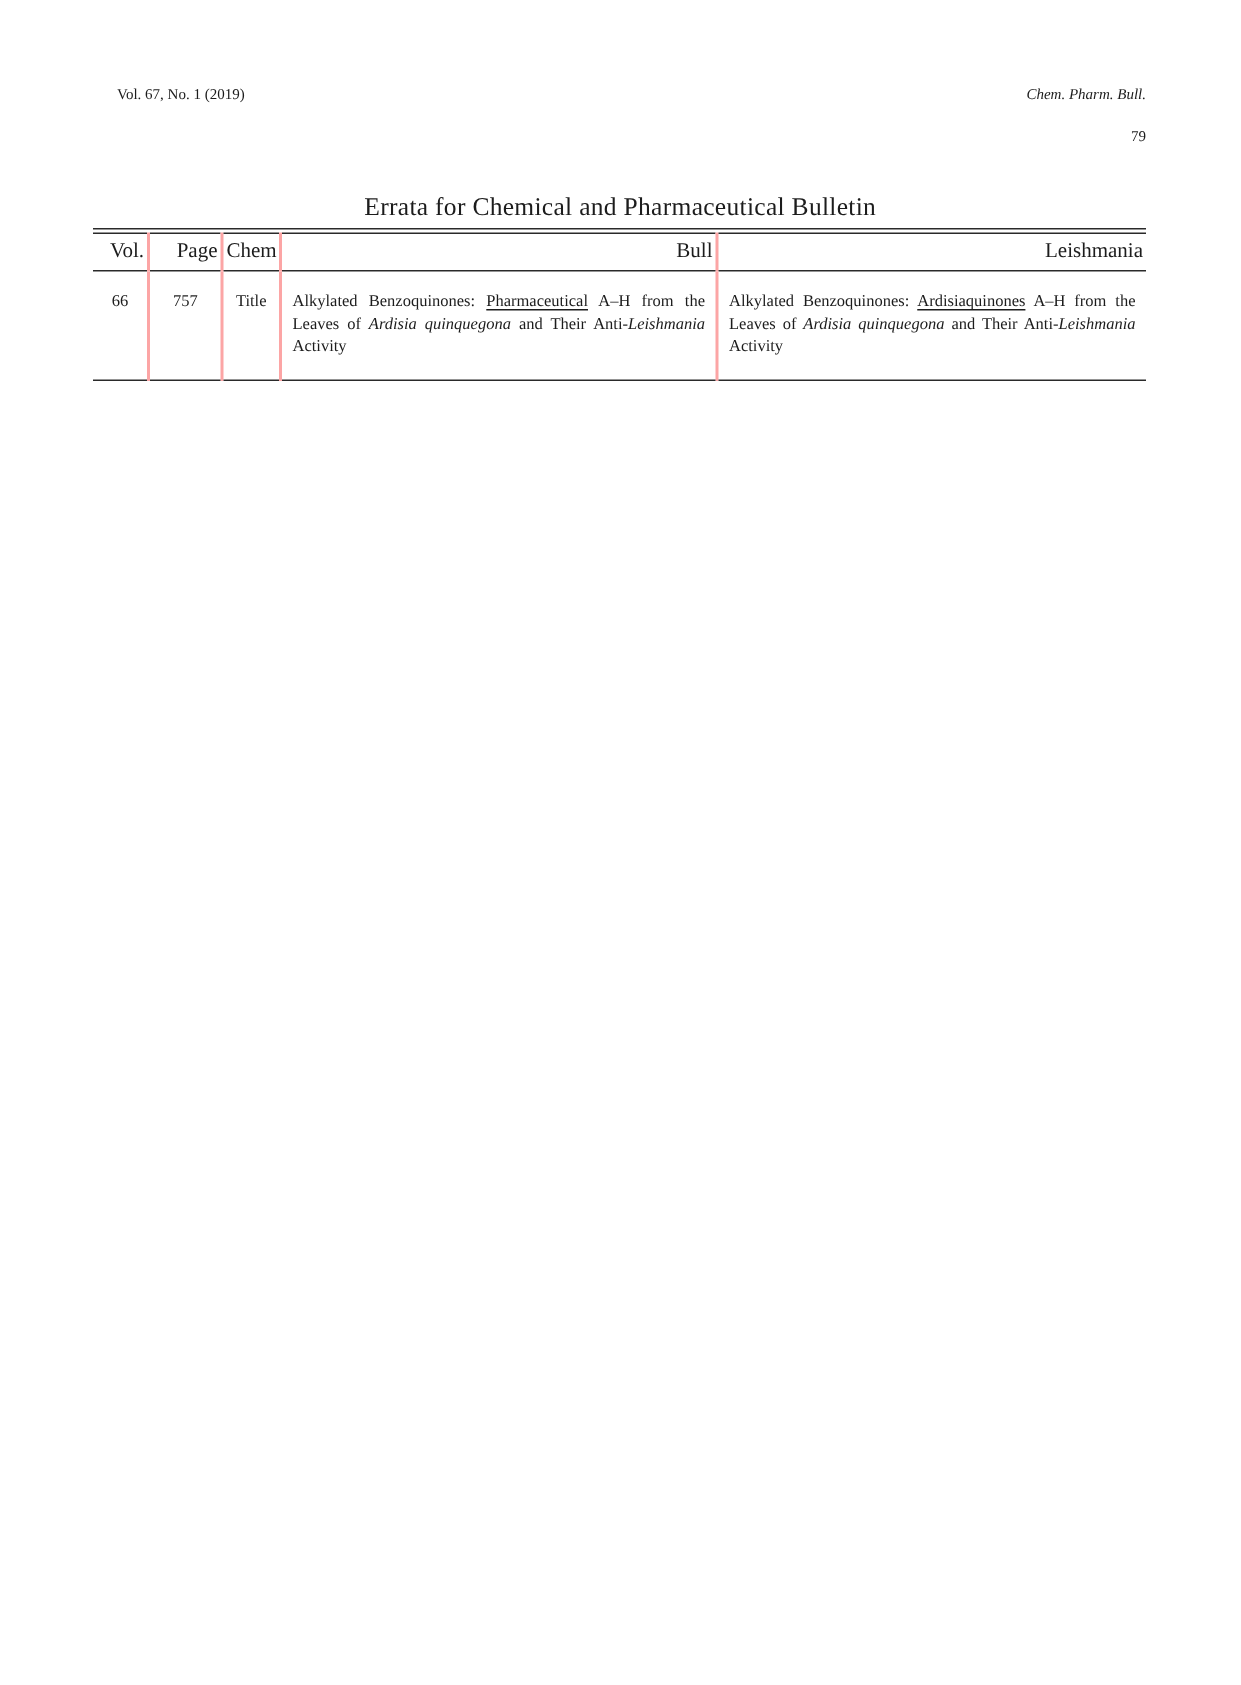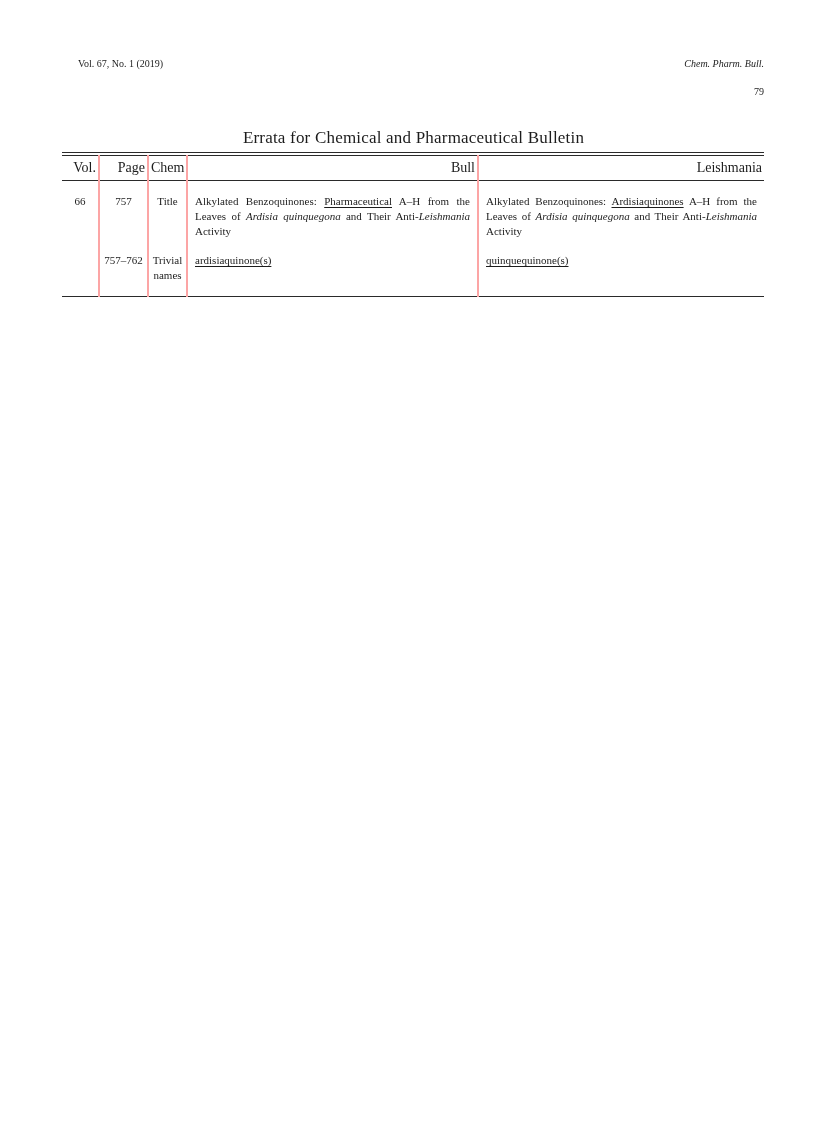--- a/index.html
+++ b/index.html
@@ -117,22 +117,15 @@
       </tr>
     </thead>
     <tbody>
       <tr class="row-1">
         <td class="t-center"><span>66</span></td>
         <td class="t-center"><span>757</span></td>
         <td class="t-center"><span>Title</span></td>
         <td class="t-text"><span>Alkylated Benzoquinones: </span><span class="ul">Pharmaceutical</span><span> A–H from the Leaves of </span><span class="it">Ardisia quinquegona</span><span> and Their Anti-</span><span class="it">Leishmania</span><span> Activity</span></td>
         <td class="t-text"><span>Alkylated Benzoquinones: </span><span class="ul">Ardisiaquinones</span><span> A–H from the Leaves of </span><span class="it">Ardisia quinquegona</span><span> and Their Anti-</span><span class="it">Leishmania</span><span> Activity</span></td>
       </tr>
-      <tr class="row-2">
-        <td class="t-center"><span></span></td>
-        <td class="t-center"><span>757–762</span></td>
-        <td class="t-center"><span>Trivial names</span></td>
-        <td class="t-text"><span class="ul">ardisiaquinone(s)</span></td>
-        <td class="t-text"><span class="ul">quinquequinone(s)</span></td>
-      </tr>
     </tbody>
   </table>
 </div>
 
 </body></html>

